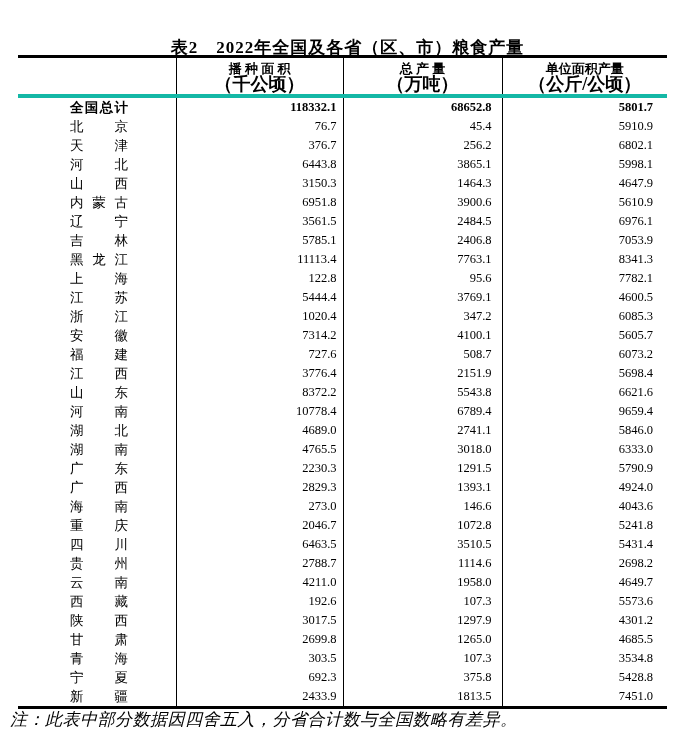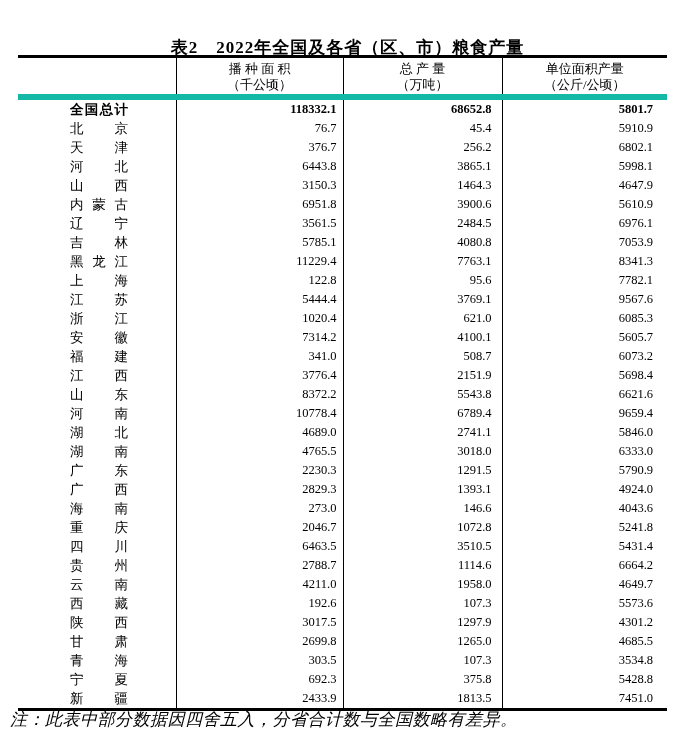--- a/index.html
+++ b/index.html
@@ -36,40 +36,40 @@
     table-layout: fixed;
     border-top: 3px solid #000;
     border-bottom: 3px solid #000;
   }
   .grain-table col.c1 { width: 158px; }
   .grain-table col.c2 { width: 167px; }
   .grain-table col.c3 { width: 159px; }
   .grain-table col.c4 { width: 165px; }
 
   .grain-table thead th {
-    border-bottom: 6px solid #14b8a6;
+    border-bottom: 4px solid #14b8a6;
     height: 36px;
     padding: 0;
-    font-weight: normal;
+    font-weight: bold;
     vertical-align: middle;
     text-align: center;
   }
   .grain-table th + th,
   .grain-table td + td {
     border-left: 1px solid #000;
   }
   .col-label {
     display: block;
     font-size: 13px;
     line-height: 17px;
     white-space: pre;
   }
   .col-unit {
     display: block;
-    font-size: 13px;
+    font-size: 18px;
     line-height: 15px;
   }
   .grain-table tbody td {
     height: 19px;
     padding: 0;
     font-size: 12.5px;
     line-height: 19px;
     vertical-align: middle;
     overflow: hidden;
   }
@@ -207,32 +207,32 @@
         <td class="num">6976.1</td>
       </tr>
       <tr>
         <td>
           <span class="name-block">
             <span>吉</span>
             <span>林</span>
           </span>
         </td>
         <td class="num">5785.1</td>
-        <td class="num">4080.8</td>
+        <td class="num">2406.8</td>
         <td class="num">7053.9</td>
       </tr>
       <tr>
         <td>
           <span class="name-block">
             <span>黑</span>
             <span>龙</span>
             <span>江</span>
           </span>
         </td>
-        <td class="num">11229.4</td>
+        <td class="num">11113.4</td>
         <td class="num">7763.1</td>
         <td class="num">8341.3</td>
       </tr>
       <tr>
         <td>
           <span class="name-block">
             <span>上</span>
             <span>海</span>
           </span>
         </td>
@@ -242,52 +242,52 @@
       </tr>
       <tr>
         <td>
           <span class="name-block">
             <span>江</span>
             <span>苏</span>
           </span>
         </td>
         <td class="num">5444.4</td>
         <td class="num">3769.1</td>
-        <td class="num">9567.6</td>
+        <td class="num">4600.5</td>
       </tr>
       <tr>
         <td>
           <span class="name-block">
             <span>浙</span>
             <span>江</span>
           </span>
         </td>
         <td class="num">1020.4</td>
-        <td class="num">621.0</td>
+        <td class="num">347.2</td>
         <td class="num">6085.3</td>
       </tr>
       <tr>
         <td>
           <span class="name-block">
             <span>安</span>
             <span>徽</span>
           </span>
         </td>
         <td class="num">7314.2</td>
         <td class="num">4100.1</td>
         <td class="num">5605.7</td>
       </tr>
       <tr>
         <td>
           <span class="name-block">
             <span>福</span>
             <span>建</span>
           </span>
         </td>
-        <td class="num">341.0</td>
+        <td class="num">727.6</td>
         <td class="num">508.7</td>
         <td class="num">6073.2</td>
       </tr>
       <tr>
         <td>
           <span class="name-block">
             <span>江</span>
             <span>西</span>
           </span>
         </td>
@@ -396,21 +396,21 @@
       </tr>
       <tr>
         <td>
           <span class="name-block">
             <span>贵</span>
             <span>州</span>
           </span>
         </td>
         <td class="num">2788.7</td>
         <td class="num">1114.6</td>
-        <td class="num">6664.2</td>
+        <td class="num">2698.2</td>
       </tr>
       <tr>
         <td>
           <span class="name-block">
             <span>云</span>
             <span>南</span>
           </span>
         </td>
         <td class="num">4211.0</td>
         <td class="num">1958.0</td>

